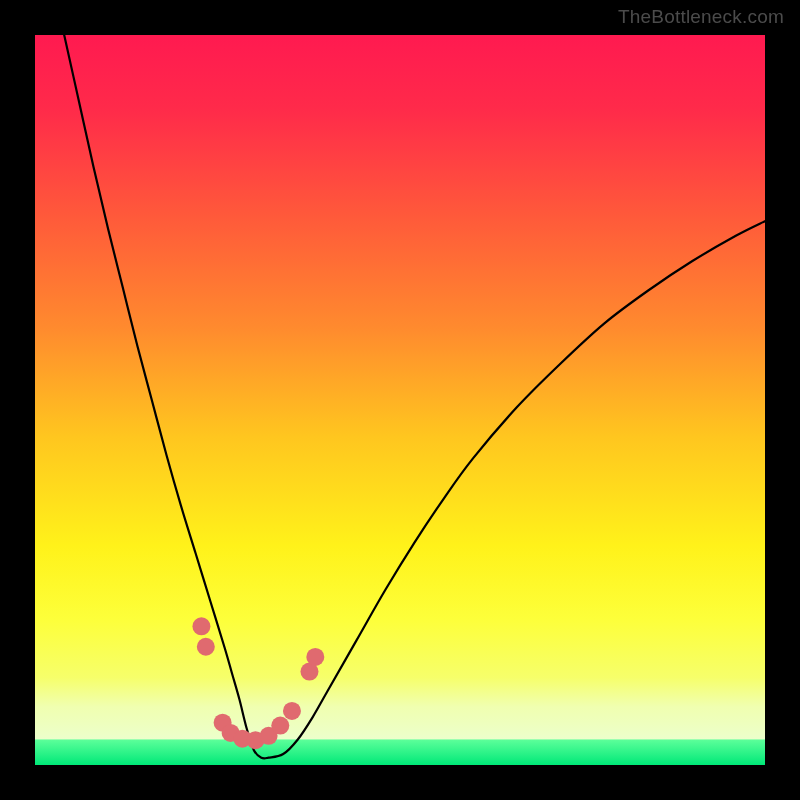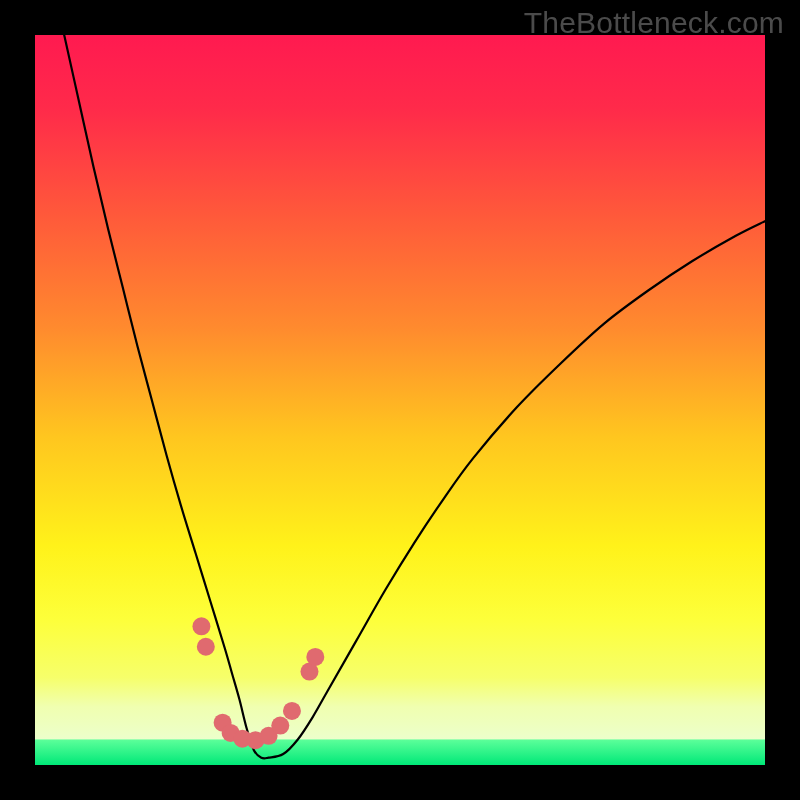--- a/index.html
+++ b/index.html
@@ -16,21 +16,21 @@
     left: 0; top: 0;
     width: 800px;
     height: 800px;
     background: #000;
   }
   .watermark {
     position: absolute;
     top: 6px;
     right: 16px;
     color: #4b4b4b;
-    font-size: 30px;
+    font-size: 19px;
     font-weight: 500;
     letter-spacing: 0.2px;
     user-select: none;
   }
   svg {
     position: absolute;
     left: 0; top: 0;
   }
 </style>
 </head>

